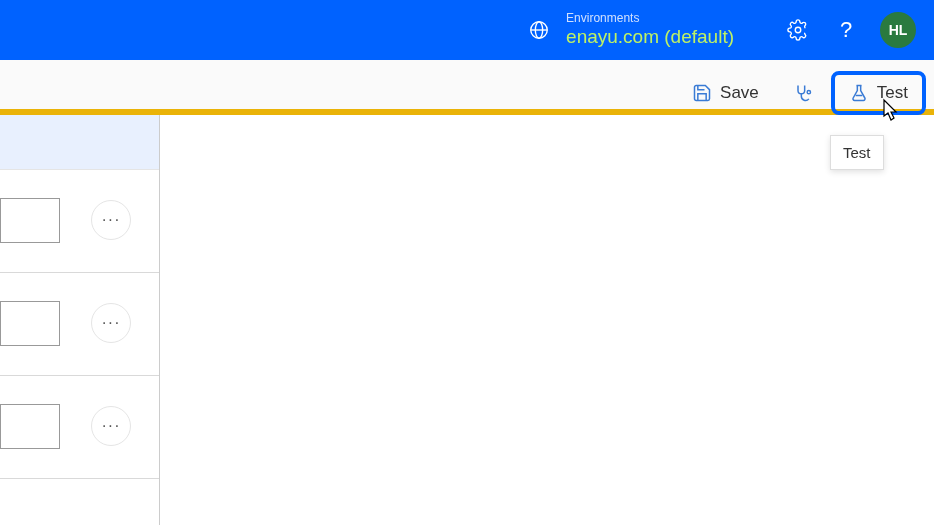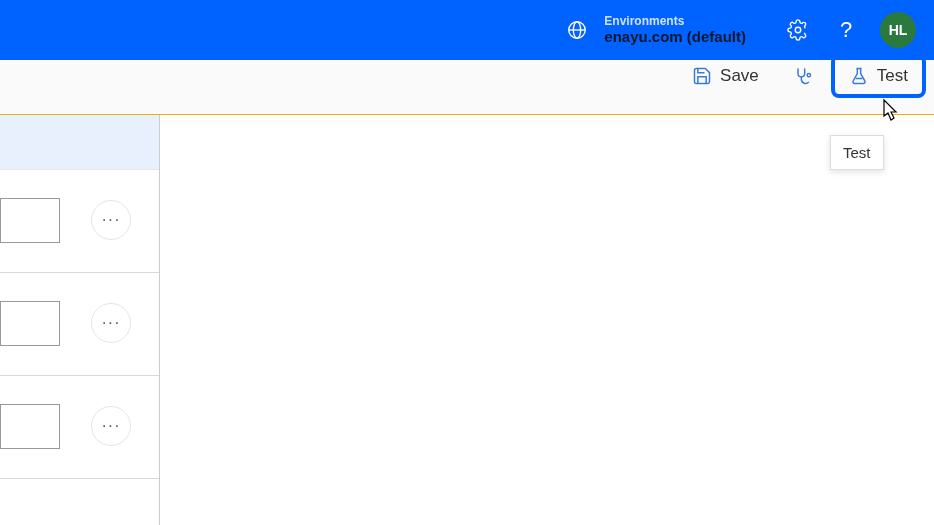--- a/index.html
+++ b/index.html
@@ -22,35 +22,34 @@
       align-items: center;
       justify-content: flex-end;
       padding: 0 18px 0 0;
       gap: 20px;
       color: #fff;
     }
     .env-block {
       display: flex;
       align-items: center;
       gap: 13px;
-      margin-right: 18px;
-      font-weight: bold;
+      margin-right: 30px;
     }
     .env-text {
       display: flex;
       flex-direction: column;
       line-height: 1.2;
     }
     .env-label {
       font-size: 12px;
       color: #cfe0ff;
     }
     .env-name {
-      font-size: 15px;
-      color: #0f172a;
+      font-size: 19px;
+      color: #bef264;
     }
     .hdr-icon {
       display: flex;
       align-items: center;
       justify-content: center;
       width: 28px;
       height: 28px;
       color: #fff;
       cursor: pointer;
     }
@@ -63,25 +62,25 @@
       display: flex;
       align-items: center;
       justify-content: center;
       font-size: 14px;
       font-weight: 700;
       cursor: pointer;
     }
     .toolbar {
       height: 55px;
       display: flex;
-      align-items: flex-start;
+      align-items: flex-end;
       justify-content: flex-end;
       gap: 14px;
       padding: 0 14px 0 16px;
-      border-bottom: 1px solid #eab308;
+      border-bottom: 6px solid #eab308;
       background: #fafafa;
     }
     .tb-btn {
       display: flex;
       align-items: center;
       gap: 8px;
       padding: 6px 10px;
       font-size: 17px;
       color: #333;
       cursor: pointer;

